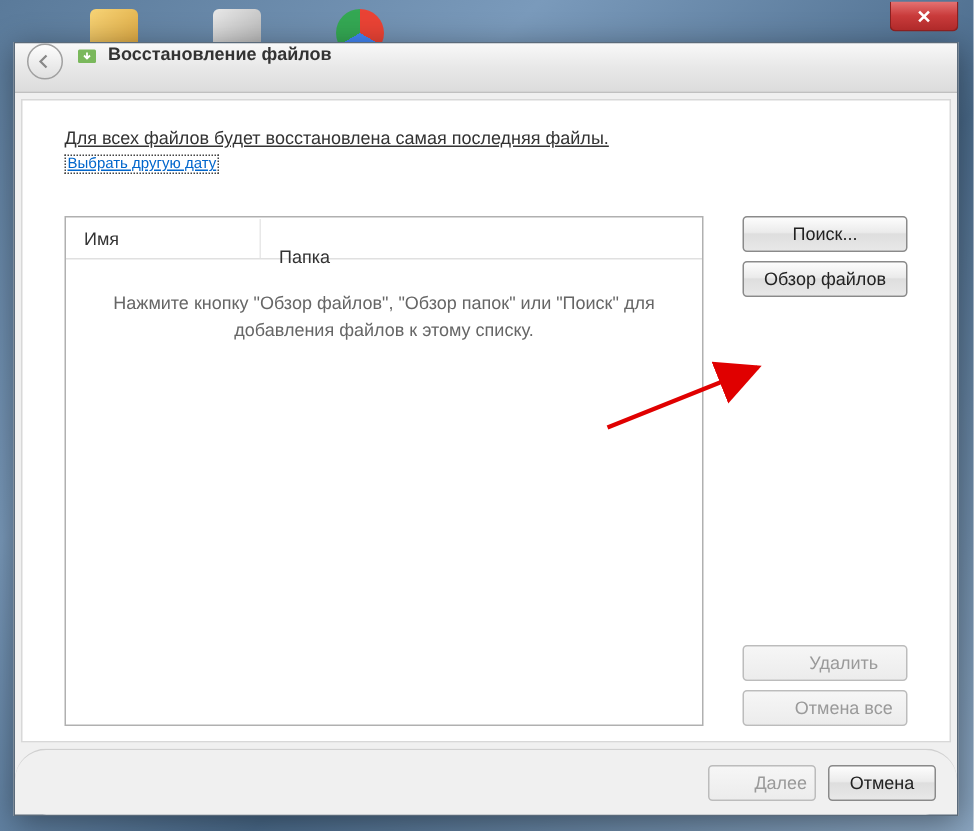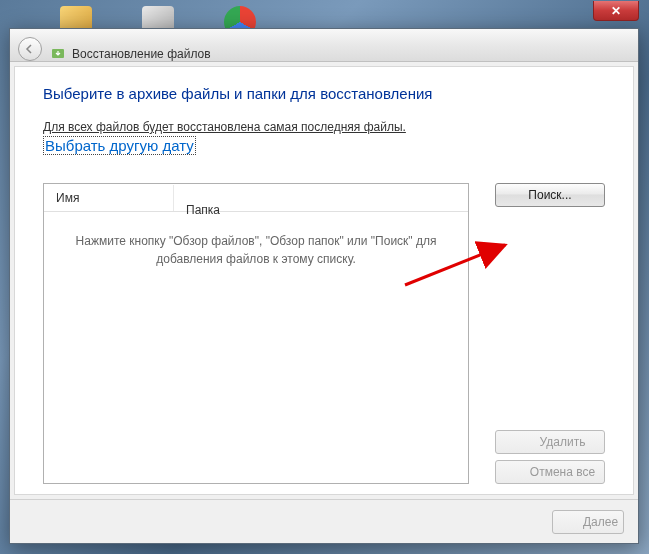--- a/index.html
+++ b/index.html
@@ -35,23 +35,24 @@
     border: 1px solid #5a6a7a;
     box-shadow: 0 4px 20px rgba(0,0,0,0.4);
     display: flex;
     flex-direction: column;
   }
   .titlebar {
     height: 33px;
     background: linear-gradient(180deg, #f8f8f8 0%, #e8e8e8 50%, #dcdcdc 100%);
     border-bottom: 1px solid #c0c0c0;
     display: flex;
-    align-items: flex-end;
+    align-items: flex-start;
     position: relative;
     padding-left: 8px;
+    font-weight: bold;
   }
   .back-btn {
     width: 24px;
     height: 24px;
     border-radius: 50%;
     background: linear-gradient(180deg, #fdfdfd, #e0e0e0);
     border: 1px solid #a0a0a0;
     display: flex;
     align-items: center;
     justify-content: center;
@@ -101,21 +102,22 @@
     margin-bottom: 18px;
   }
   .subtext {
     color: #333;
     font-size: 12px;
     text-decoration: underline;
     margin-bottom: 2px;
   }
   .link {
     color: #0066cc;
-    font-size: 15px;
+    font-size: 10px;
+    text-decoration: underline;
     border: 1px dotted #444;
     display: inline-block;
     padding: 0 1px;
     cursor: pointer;
   }
   .main-area {
     display: flex;
     margin-top: 28px;
     flex: 1;
     gap: 26px;
@@ -180,20 +182,21 @@
   .btn-spacer { flex: 1; }
   .footer {
     height: 44px;
     background: #f0f0f0;
     border-top: 1px solid #d0d0d0;
     display: flex;
     align-items: center;
     justify-content: flex-end;
     padding: 0 14px;
     gap: 8px;
+    border-radius: 21px;
   }
   .footer .btn { width: 72px; }
   .arrow {
     position: absolute;
     pointer-events: none;
     z-index: 100;
   }
 </style>
 </head>
 <body>
@@ -216,46 +219,47 @@
         </svg>
     </div>
     <svg class="title-icon" viewBox="0 0 16 16">
       <rect x="2" y="4" width="12" height="9" fill="#7ab85c" rx="1"></rect>
       <path d="M8 6 L8 10 M6 8 L8 10 L10 8" stroke="#fff" stroke-width="1.2" fill="none"></path>
     </svg>
     <span class="title-text">Восстановление файлов</span>
   </div>
 
   <div class="content">
-    <div class="heading">Выберите в архиве файлы и папки для восстановления</div>
     <div class="subtext">Для всех файлов будет восстановлена самая последняя файлы.</div>
     <div><span class="link">Выбрать другую дату</span></div>
 
     <div class="main-area">
       <div class="list-panel">
         <div class="list-header">
           <div class="col col-name">Имя</div>
           <div class="col col-folder">Папка</div>
         </div>
         <div class="list-body">
           <span>Нажмите кнопку "Обзор файлов", "Обзор папок" или "Поиск" для добавления файлов к этому списку.</span>
         </div>
       </div>
 
       <div class="side-buttons">
         <button class="btn">Поиск...</button>
+        <button class="btn">Обзор файлов</button>
         <div class="btn-spacer"></div>
         <button class="btn" disabled="">Удалить</button>
         <button class="btn" disabled="">Отмена все</button>
       </div>
     </div>
   </div>
 
   <div class="footer">
     <button class="btn" disabled="">Далее</button>
+    <button class="btn">Отмена</button>
   </div>
 </div>
 
 <svg class="arrow" style="left:400px; top:240px;" width="120" height="50" viewBox="0 0 120 50">
   <defs>
     <marker id="ah" markerWidth="12" markerHeight="12" refX="9" refY="5" orient="auto">
       <path d="M0,0 L10,5 L0,10 Z" fill="#e00000"></path>
     </marker>
   </defs>
   <line x1="5" y1="45" x2="105" y2="5" stroke="#e00000" stroke-width="3" marker-end="url(#ah)"></line>

